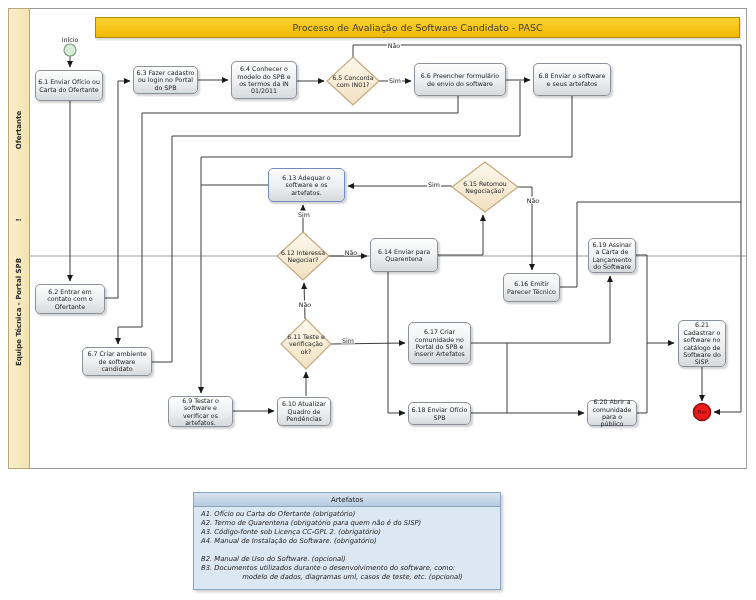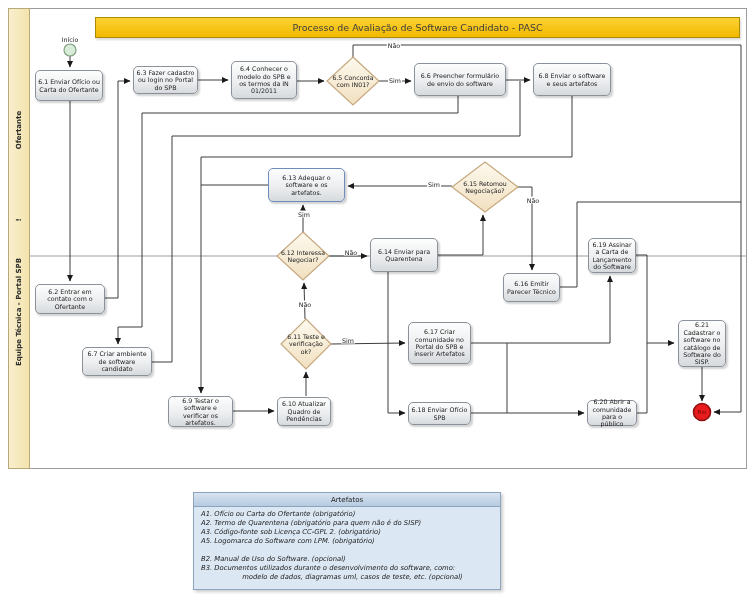--- a/index.html
+++ b/index.html
@@ -144,21 +144,21 @@
   <div class="elabel" style="left:348px;top:340px;">Sim</div>
 
   <div class="legend">
     <div class="legend-header">
       <span>Artefatos</span>
     </div>
     <div class="legend-body">
       <div class="legend-line">A1. Ofício ou Carta do Ofertante (obrigatório)</div>
       <div class="legend-line">A2. Termo de Quarentena (obrigatório para quem não é do SISP)</div>
       <div class="legend-line">A3. Código-fonte sob Licença CC-GPL 2. (obrigatório)</div>
-      <div class="legend-line">A5. Logomarca do Software com LPM. (obrigatório)</div>
+      <div class="legend-line">A4. Manual de Instalação do Software. (obrigatório)</div>
       <div class="legend-line"></div>
       <div class="legend-line">B2. Manual de Uso do Software. (opcional)</div>
       <div class="legend-line">B3. Documentos utilizados durante o desenvolvimento do software, como:</div>
       <div class="legend-line indent">modelo de dados, diagramas uml, casos de teste, etc. (opcional)</div>
     </div>
   </div>
 
 </div>
 
 </body></html>

